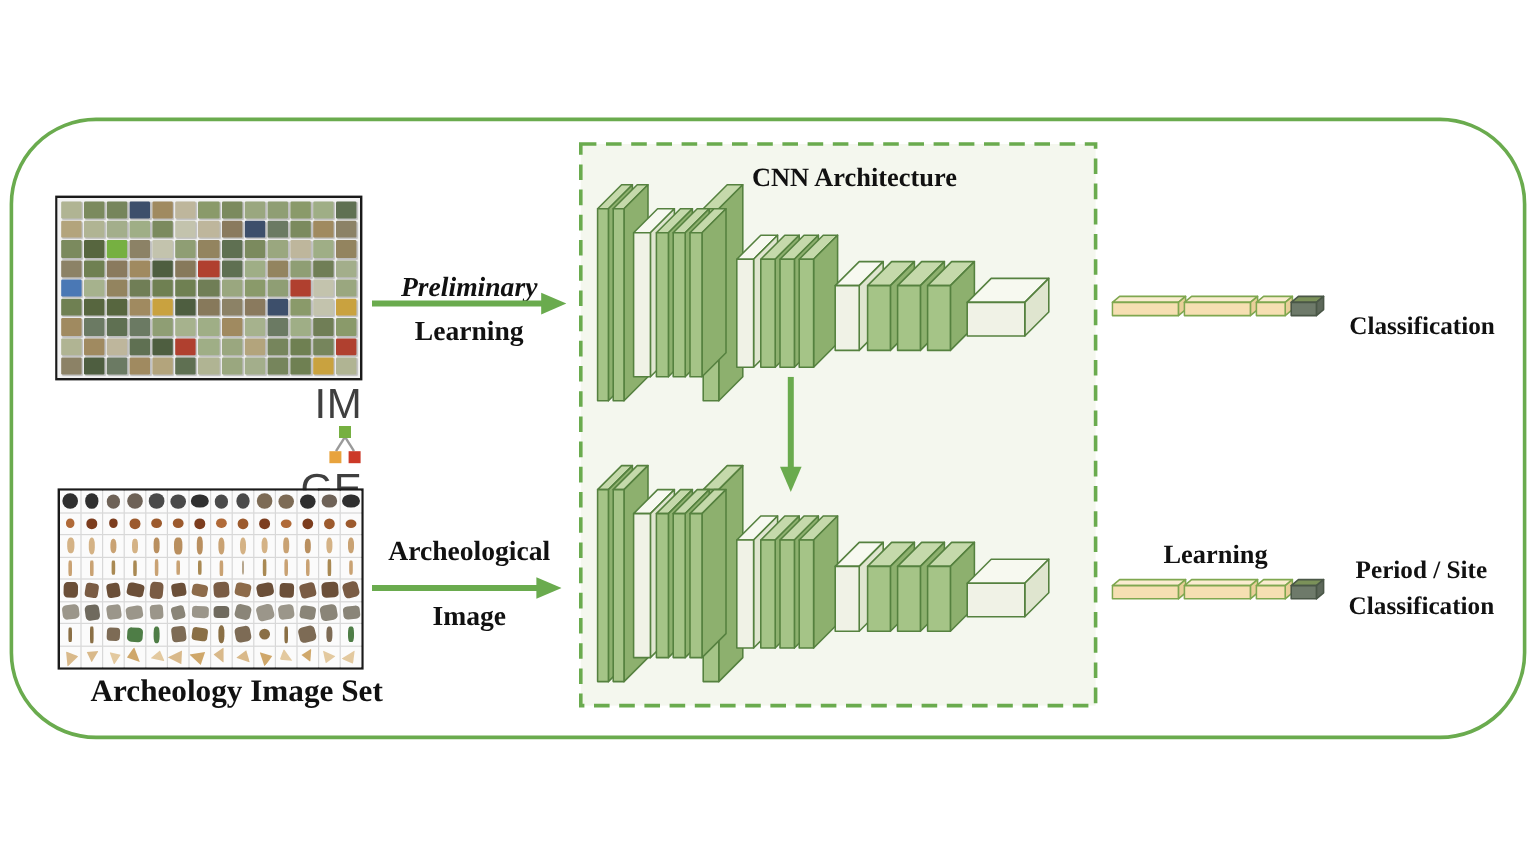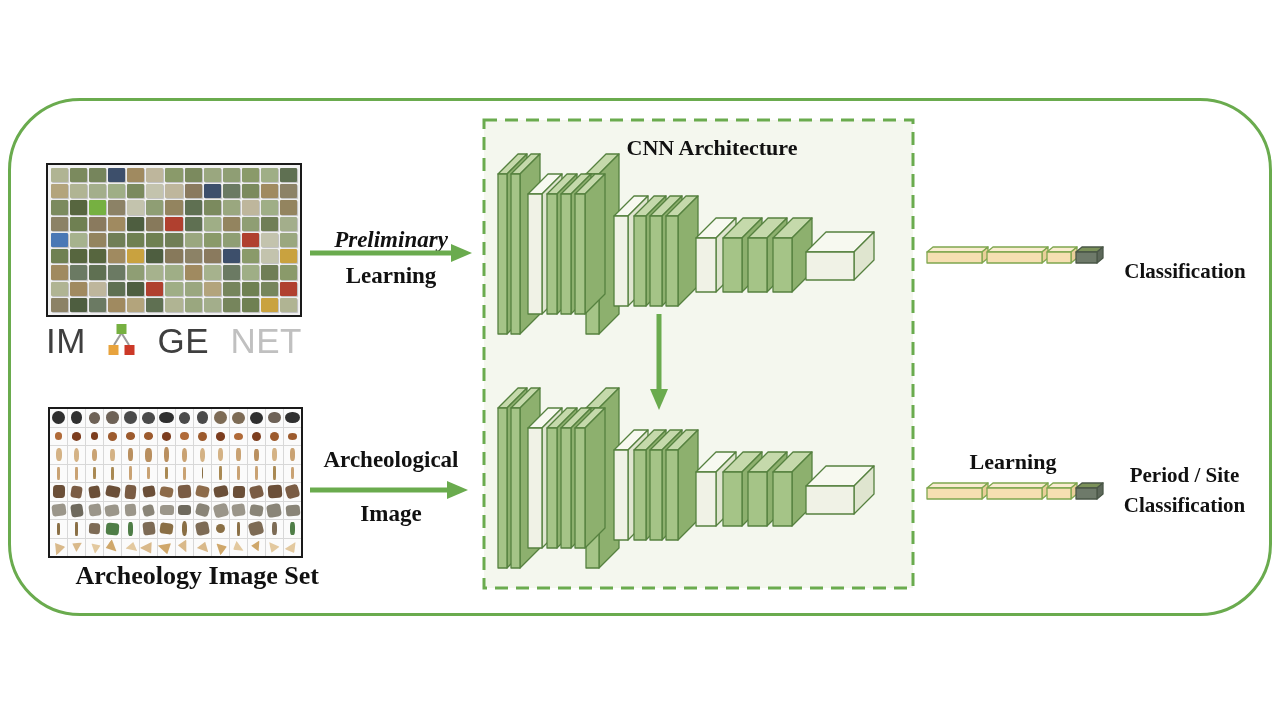--- a/index.html
+++ b/index.html
@@ -14,21 +14,21 @@
   #imagenet-grid{width:100%;height:100%;display:grid;grid-template-columns:repeat(13,1fr);
                  grid-template-rows:repeat(9,1fr);gap:2px;padding:3px;box-sizing:border-box;background:#f2f2f2;}
   #imagenet-grid .tile{border-radius:1px;box-shadow:1px 1px 1px rgba(0,0,0,.22);}
   #arch-frame{left:48px;top:407px;width:255px;height:151px;background:#d8d8d8;}
   #arch-grid{width:100%;height:100%;display:grid;grid-template-columns:repeat(14,1fr);
              grid-template-rows:repeat(8,1fr);gap:1px;background:#d8d8d8;}
   #arch-grid .cell{background:#fbfbfb;display:flex;align-items:center;justify-content:center;overflow:hidden;}
   
   .logo{left:46px;top:319px;width:256px;height:40px;display:flex;align-items:flex-end;justify-content:space-between;
         font-family:"Liberation Sans","DejaVu Sans",sans-serif;font-size:35px;font-weight:400;line-height:36px;
-        letter-spacing:0.5px;}
+        letter-spacing:0.5px;flex-direction:column;}
   .logo .glyph{margin:0 1px 2px 1px;}
   
   .lbl{color:#111;font-weight:700;text-align:center;white-space:nowrap;}
   .f23{font-size:23px;line-height:28px;}
   .f22{font-size:22px;line-height:27px;}
   .f21{font-size:21px;line-height:30px;}
   .f26{font-size:26px;line-height:30px;text-align:right;}
   svg{display:block;}
   .arrow-line{stroke:var(--green,#6aab4e);stroke-width:5;}
   .arrow-head{fill:var(--green,#6aab4e);}

